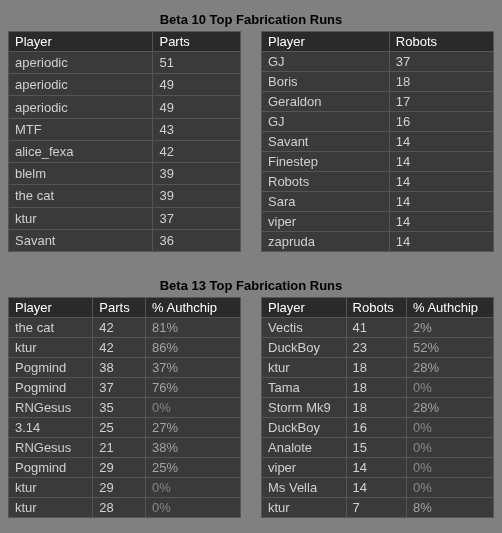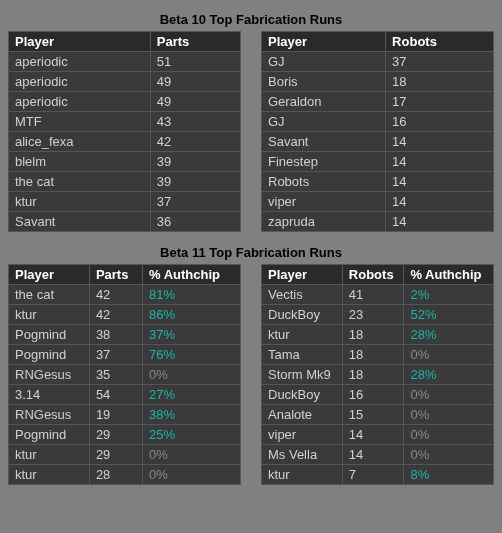--- a/index.html
+++ b/index.html
@@ -6,21 +6,21 @@
     body {
       background: #808080;
       font-family: Arial, sans-serif;
       font-size: 13px;
       width: 502px;
       min-height: 533px;
       padding: 8px;
     }
     .section {
       background: #808080;
-      margin-bottom: 9px;
+      margin-bottom: 22px;
     }
     .section-title {
       text-align: center;
       font-weight: bold;
       font-size: 13px;
       color: #000;
       padding: 4px 0;
       background: #808080;
     }
     .table-wrapper {
@@ -29,33 +29,33 @@
     }
     table {
       border-collapse: collapse;
       flex: 1;
     }
     th {
       background: #2a2a2a;
       color: #fff;
       padding: 2px 6px;
       text-align: left;
-      font-weight: bold;
+      font-weight: normal;
       font-size: 13px;
       border: 1px solid #555;
     }
     td {
       background: #3a3a3a;
       color: #d0d0d0;
       padding: 2px 6px;
       font-size: 13px;
       border: 1px solid #555;
     }
     td.green {
-      color: #14b8a6;
+      color: #a3a3a3;
     }
     td.gray-text {
       color: #888;
     }
     .divider {
       width: 20px;
     }
   </style>
 </head>
 <body>
@@ -140,34 +140,38 @@
           </tr>
           <tr>
             <td>Finestep</td>
             <td>14</td>
           </tr>
           <tr>
             <td>Robots</td>
             <td>14</td>
           </tr>
           <tr>
+            <td>Sara</td>
+            <td>14</td>
+          </tr>
+          <tr>
             <td>viper</td>
             <td>14</td>
           </tr>
           <tr>
             <td>zapruda</td>
             <td>14</td>
           </tr>
         </tbody>
     </table>
   </div>
 </div>
 
 <div class="section">
-  <div class="section-title">Beta 11 Top Fabrication Runs</div>
+  <div class="section-title">Beta 13 Top Fabrication Runs</div>
   <div class="table-wrapper">
     <table>
       <thead>
         <tr>
           <th>Player</th>
           <th>Parts</th>
           <th>% Authchip</th>
         </tr>
       </thead>
       <tbody id="beta11-left-body">
@@ -191,26 +195,26 @@
             <td>37</td>
             <td class="green">76%</td>
           </tr>
           <tr>
             <td>RNGesus</td>
             <td>35</td>
             <td class="gray-text">0%</td>
           </tr>
           <tr>
             <td>3.14</td>
-            <td>54</td>
+            <td>25</td>
             <td class="green">27%</td>
           </tr>
           <tr>
             <td>RNGesus</td>
-            <td>19</td>
+            <td>21</td>
             <td class="green">38%</td>
           </tr>
           <tr>
             <td>Pogmind</td>
             <td>29</td>
             <td class="green">25%</td>
           </tr>
           <tr>
             <td>ktur</td>
             <td>29</td>

